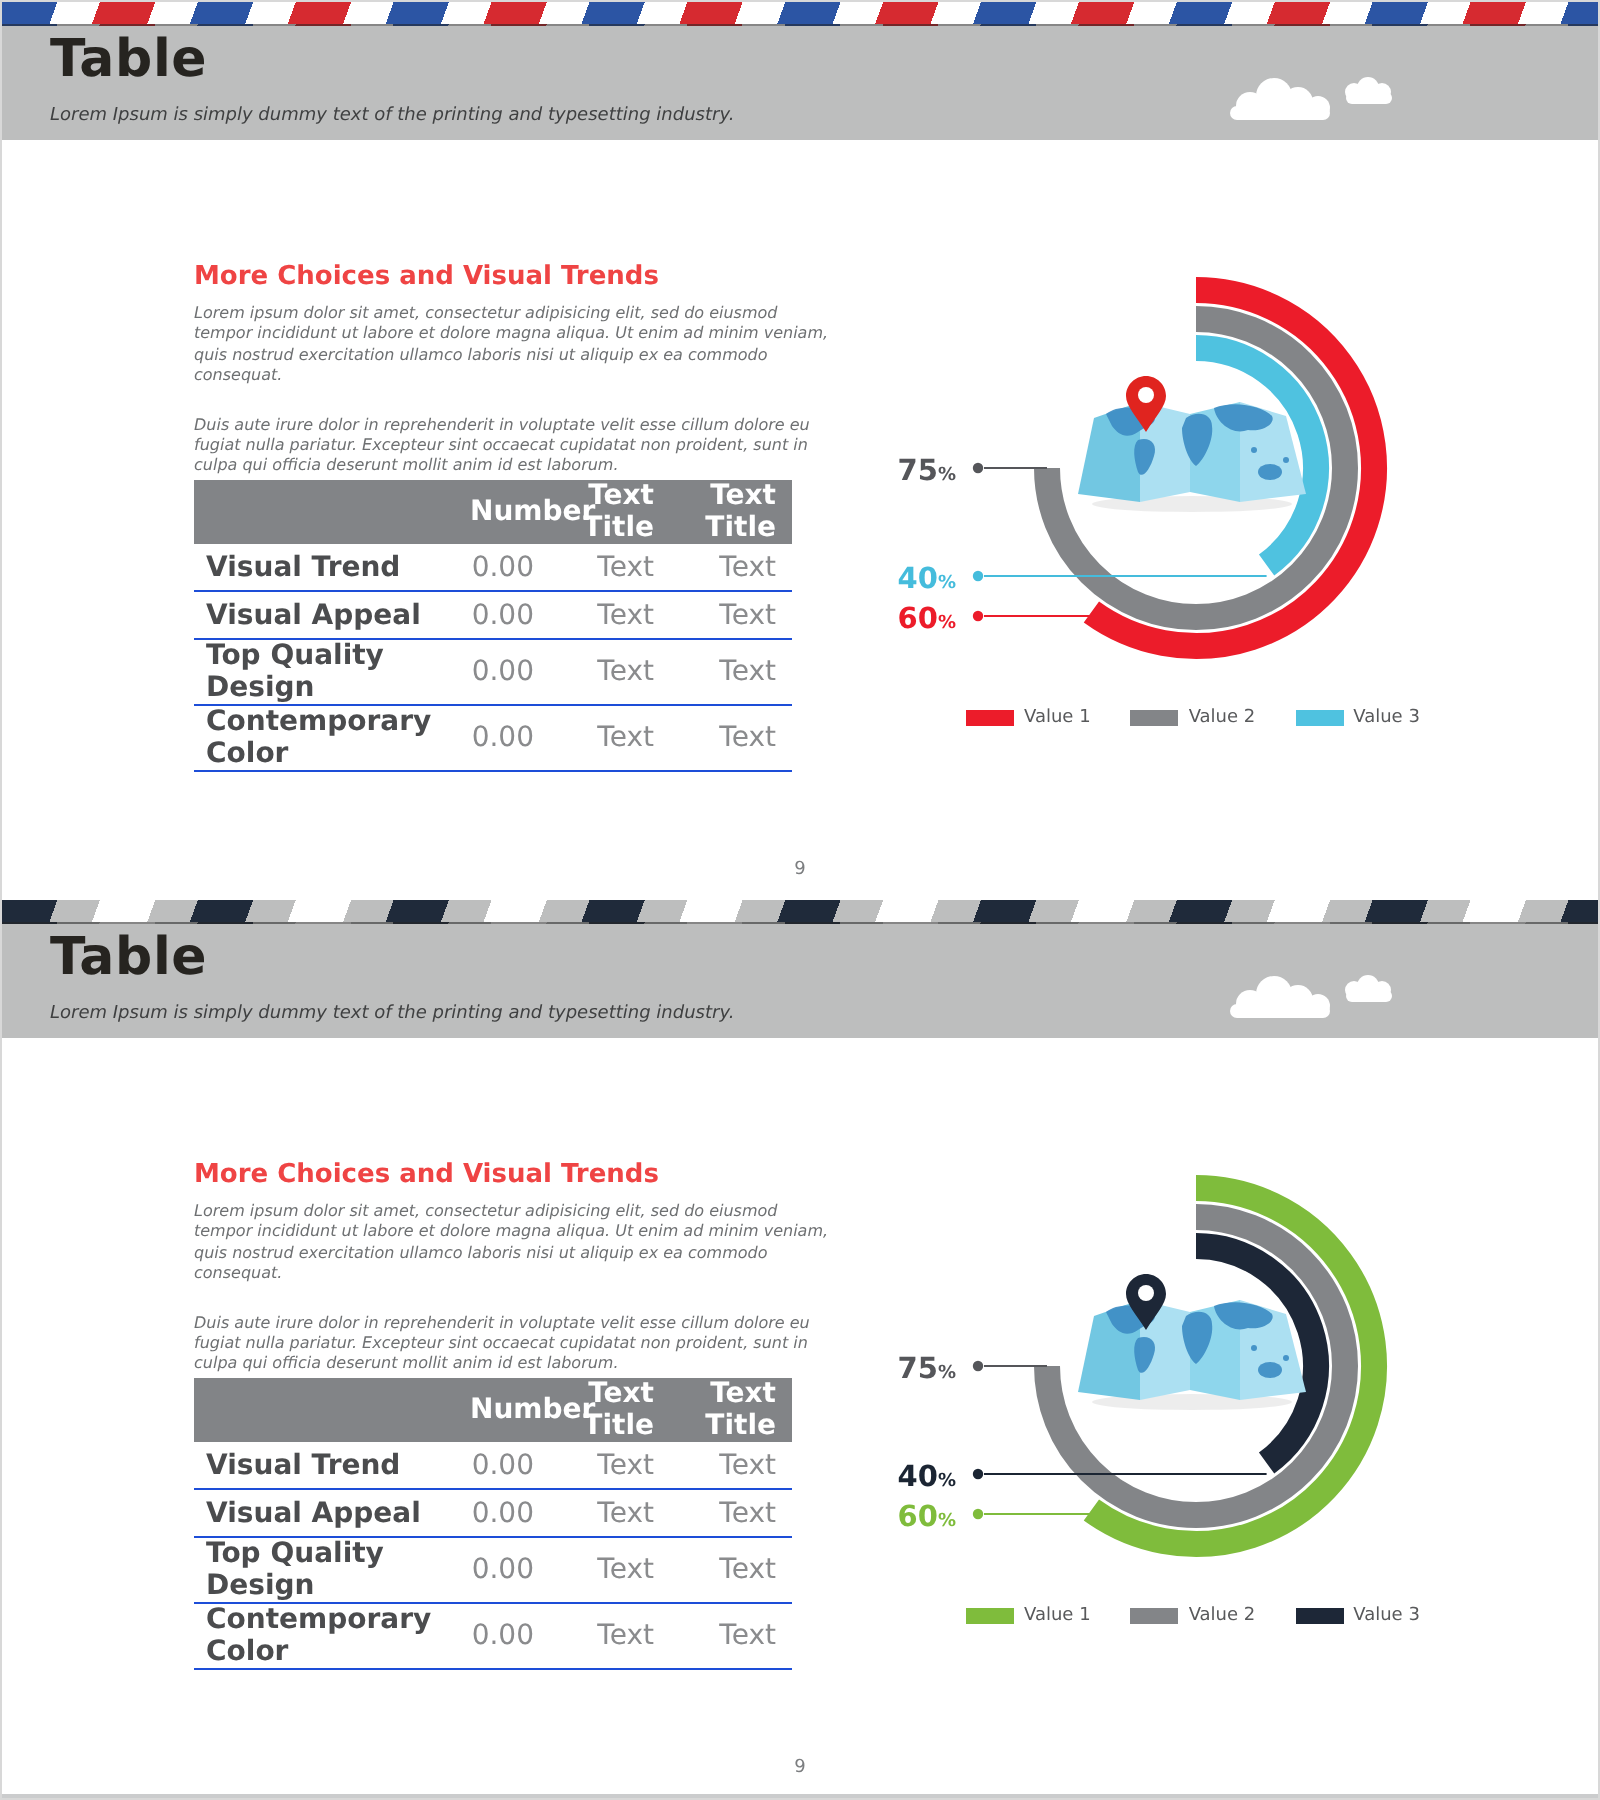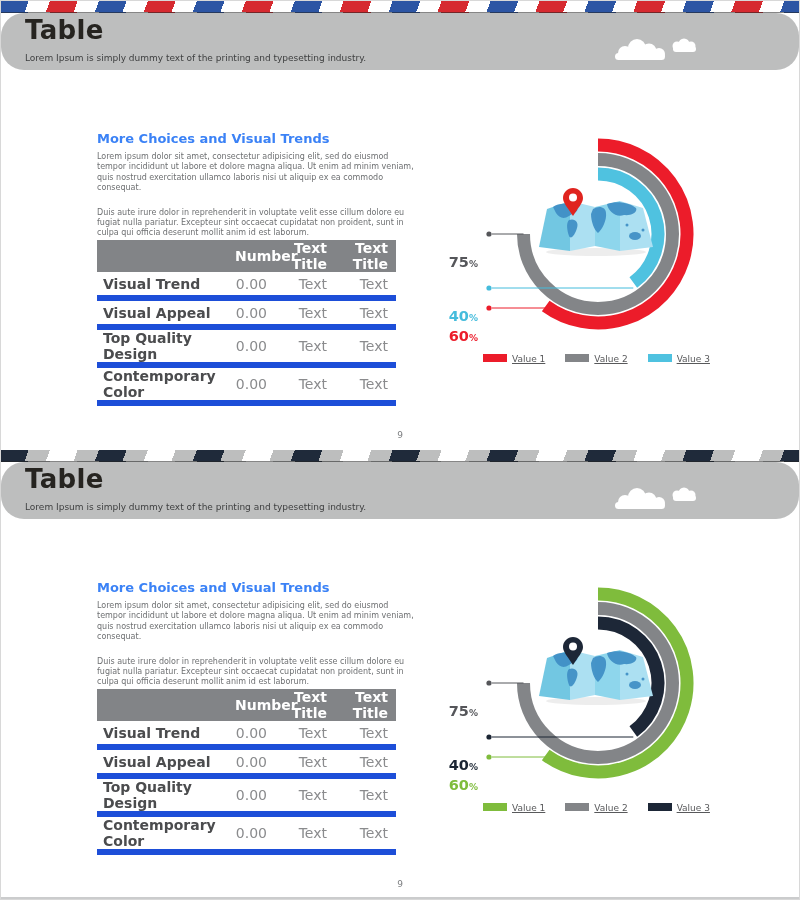--- a/index.html
+++ b/index.html
@@ -4,44 +4,44 @@
 <style>
   html,body{margin:0;padding:0;background:#ffffff;font-family:"DejaVu Sans","Liberation Sans",sans-serif;}
   .page{position:relative;width:800px;height:900px;box-sizing:border-box;border:1px solid #d8d8d8;overflow:hidden;background:#fff;}
   .slide{position:absolute;left:0;width:798px;height:449px;background:#fff;overflow:hidden;}
   #slide-1{top:0;}
   #slide-2{top:449px;}
   .stripe-band{position:absolute;top:0;left:0;right:0;height:11px;
     background-color:var(--bandBg,#fff);
     background-image:repeating-linear-gradient(110deg,var(--sA,#2c55a4) 0 26px,var(--bandBg,#fff) 26px 46px,var(--sB,#d62a30) 46px 72px,var(--bandBg,#fff) 72px 92px);
     border-bottom:1px solid rgba(35,35,35,.55);}
-  .slide-header{position:absolute;top:12px;left:0;right:0;height:57px;background:var(--headerBg,#bdbebe);border-radius:23px;}
+  .slide-header{position:absolute;top:12px;left:0;right:0;height:57px;background:var(--headerBg,#bdbebe);}
   .slide-title{position:absolute;left:24px;top:2px;margin:0;font-size:26px;font-weight:bold;color:#262420;letter-spacing:.3px;}
-  .slide-subtitle{position:absolute;left:24px;top:40px;margin:0;font-size:9px;color:#3f4041;}
+  .slide-subtitle{position:absolute;left:24px;top:40px;margin:0;font-size:9px;color:#3f4041;font-style:italic;}
   .clouds{position:absolute;left:610px;top:21px;}
   .content{position:absolute;top:69px;left:0;right:0;bottom:0;background:#fff;}
   .text-col{position:absolute;left:96px;top:61px;width:318px;}
-  .section-heading{margin:0;font-size:13px;font-weight:bold;color:#3b82f6;}
-  .text-col p{margin:6px 0 0 0;font-size:8px;line-height:10.4px;color:#6e7072;}
+  .section-heading{margin:0;font-size:13px;font-weight:bold;color:#ef4444;}
+  .text-col p{margin:6px 0 0 0;font-size:8px;line-height:10.4px;color:#6e7072;font-style:italic;}
   .text-col p + p{margin-top:14px;}
   .data-table{position:absolute;left:96px;top:170px;width:299px;border-collapse:collapse;font-size:14px;table-layout:fixed;}
   .data-table th{background:#828487;color:#ffffff;font-weight:bold;height:23px;padding:0 8px 0 6px;text-align:right;}
   .data-table th:first-child{text-align:left;}
-  .data-table td{height:23px;border-bottom:6px solid #1d4ed8;color:#8a8b8d;text-align:right;padding:0 8px 0 6px;}
+  .data-table td{height:23px;border-bottom:1px solid #1d4ed8;color:#8a8b8d;text-align:right;padding:0 8px 0 6px;}
   .data-table td.row-label{font-weight:bold;color:#4b4c4e;text-align:left;}
   .chart-box{position:absolute;left:430px;top:41px;width:320px;height:260px;}
   .donut-svg{position:absolute;left:0;top:0;}
   .map-svg{position:absolute;left:108px;top:84px;}
   .pin-svg{position:absolute;left:130px;top:76px;}
-  .callout{position:absolute;right:273px;text-align:right;font-weight:bold;line-height:1;white-space:nowrap;margin-top:27px;}
+  .callout{position:absolute;right:273px;text-align:right;font-weight:bold;line-height:1;white-space:nowrap;}
   .callout .val{font-size:14.5px;}
   .callout .unit{font-size:9px;}
   .c0{top:116px;} .c1{top:170px;text-align:right;} .c2{top:190px;}
   .legend{position:absolute;left:52px;top:243px;display:flex;gap:20px;align-items:center;}
-  .legend-item{display:flex;gap:5px;font-size:9px;color:#58595b;text-decoration:underline;}
+  .legend-item{display:flex;align-items:center;gap:5px;font-size:9px;color:#58595b;}
   .swatch{width:24px;height:8px;display:inline-block;}
   .page-number{position:absolute;left:0;right:0;top:360px;text-align:center;font-size:9px;color:#7c7e80;}
   .bottom-strip{position:absolute;left:0;right:0;bottom:0;height:2px;background:#cbcccd;}
 </style>
 </head>
 <body>
 
 <div class="page">
 
   <section class="slide" id="slide-1" style="--sA: #2c55a4; --sB: #d62a30; --bandBg: #ffffff; --headerBg: #bdbebe;">

